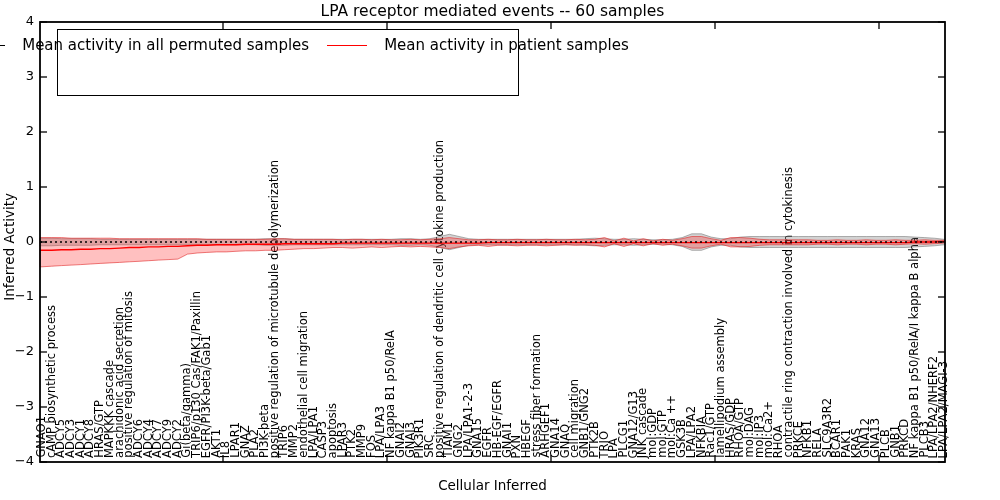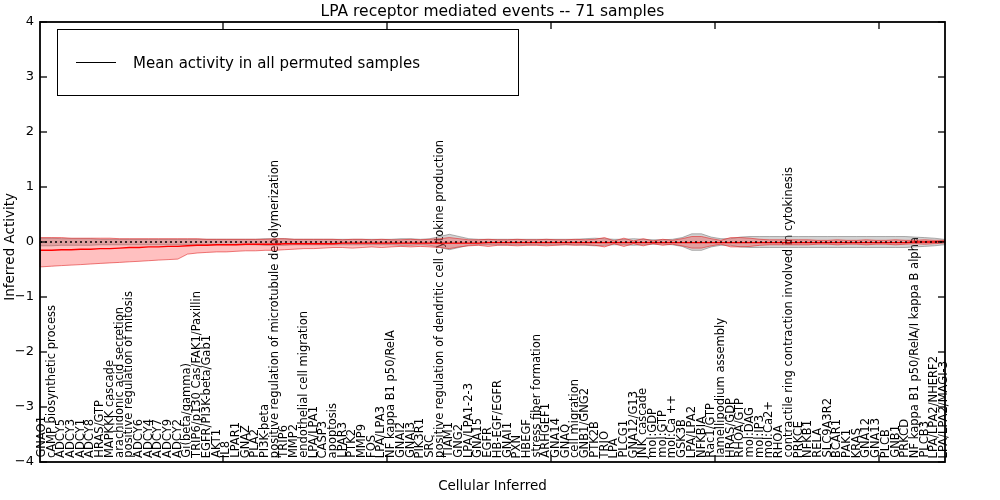--- a/index.html
+++ b/index.html
@@ -9,30 +9,30 @@
          font-size:15.5px;}
   .xlabel{position:absolute;top:477px;left:40px;width:905px;text-align:center;font-size:13.5px;}
   .ylabel-wrap{position:absolute;left:0px;top:162px;width:17px;height:170px;
                display:flex;align-items:center;justify-content:center;}
   .ylabel-wrap span{writing-mode:vertical-rl;transform:rotate(180deg);font-size:13.5px;white-space:nowrap;}
   .ytick{position:absolute;left:0;width:34px;text-align:right;font-size:13px;}
   .cat-label{position:absolute;writing-mode:vertical-rl;transform:rotate(180deg);
              font-size:11.5px;line-height:13px;white-space:nowrap;z-index:1;}
   #plot-svg{position:absolute;left:0;top:0;z-index:2;}
   .legend{position:absolute;left:57px;top:29px;width:460px;height:65px;background:#ffffff;
-          border:1.6px solid #000;z-index:3;display:flex;flex-direction:column;justify-content:center;}
+          border:1.6px solid #000;z-index:3;display:flex;flex-direction:row;justify-content:center;}
   .legend-row{display:flex;align-items:center;height:30px;}
   .legend-line{width:40px;height:0;border-top:1.7px solid #000;margin-left:18px;flex:none;}
   .legend-text{margin-left:17px;font-size:15px;white-space:nowrap;}
 </style>
 </head>
 <body>
 
 <div id="figure">
-  <div class="title">LPA receptor mediated events -- 71 samples</div>
+  <div class="title">LPA receptor mediated events -- 60 samples</div>
 
   <div class="ylabel-wrap">
     <span>Inferred Activity</span>
   </div>
 
   <div class="xlabel">Cellular Inferred</div>
 
   <div id="cat-labels">
       <div class="cat-label" style="left: 35px; bottom: 42px;">GNAO1</div>
       <div class="cat-label" style="left: 44.6989px; bottom: 42px;">cAMP biosynthetic process</div>
@@ -175,14 +175,18 @@
       <line x1="715" y1="462" x2="715" y2="455" stroke="#000" stroke-width="1.3"></line>
       <line x1="879" y1="22" x2="879" y2="29" stroke="#000" stroke-width="1.3"></line>
       <line x1="879" y1="462" x2="879" y2="455" stroke="#000" stroke-width="1.3"></line>
     </svg>
 
   <div class="legend">
     <div class="legend-row">
       <div class="legend-line" id="legend-line-0" style="border-top-color: rgb(0, 0, 0);"></div>
       <div class="legend-text">Mean activity in all permuted samples</div>
     </div>
+    <div class="legend-row">
+      <div class="legend-line" id="legend-line-1" style="border-top-color: rgb(255, 0, 0);"></div>
+      <div class="legend-text">Mean activity in patient samples</div>
+    </div>
   </div>
 </div>
 
 </body></html>

